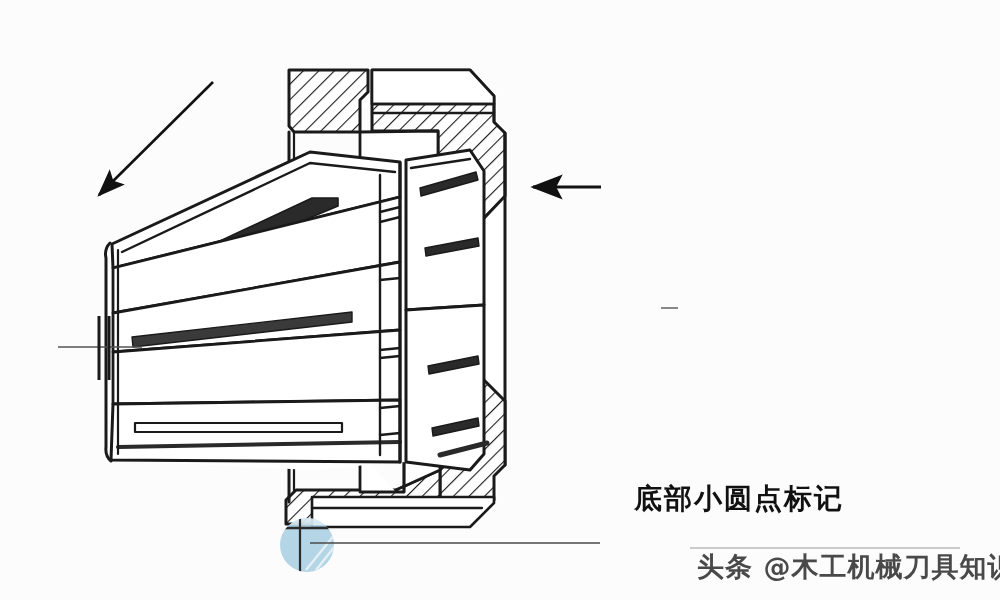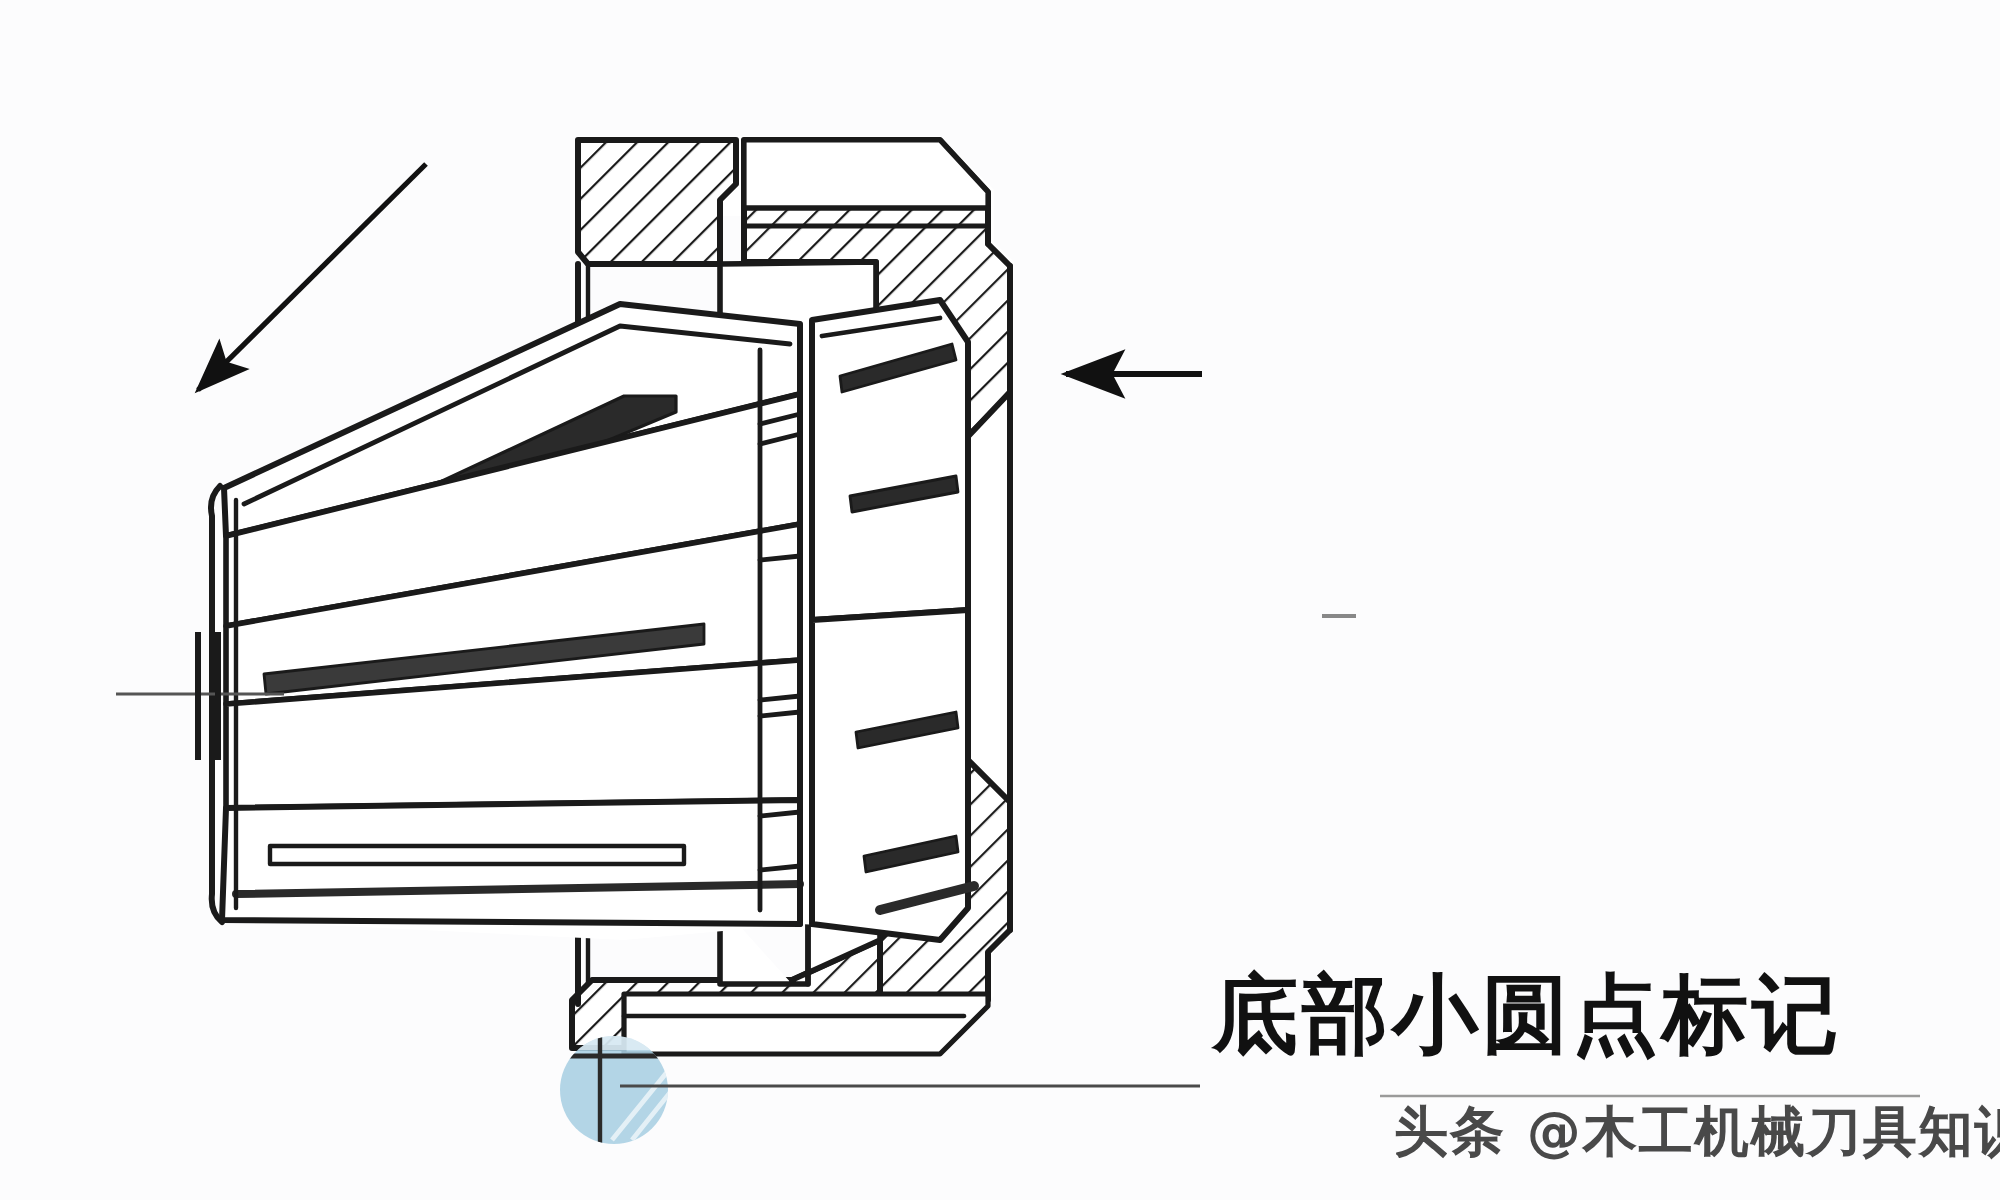--- a/index.html
+++ b/index.html
@@ -26,24 +26,24 @@
   }
   .annot-text {
     position: absolute;
     color: #111111;
     font-weight: 700;
     letter-spacing: 2px;
     white-space: nowrap;
     line-height: 1;
   }
   #callout-label {
-    left: 606px;
+    left: 634px;
     top: 487px;
-    font-size: 43px;
-    font-family: Liberation Serif, serif;
+    font-size: 28px;
+    font-family: Liberation Mono, monospace;
   }
   #watermark {
     left: 697px;
     top: 553px;
     font-size: 27px;
     font-weight: 700;
     color: #3a3a3a;
     opacity: 0.92;
     letter-spacing: 1px;
   }

